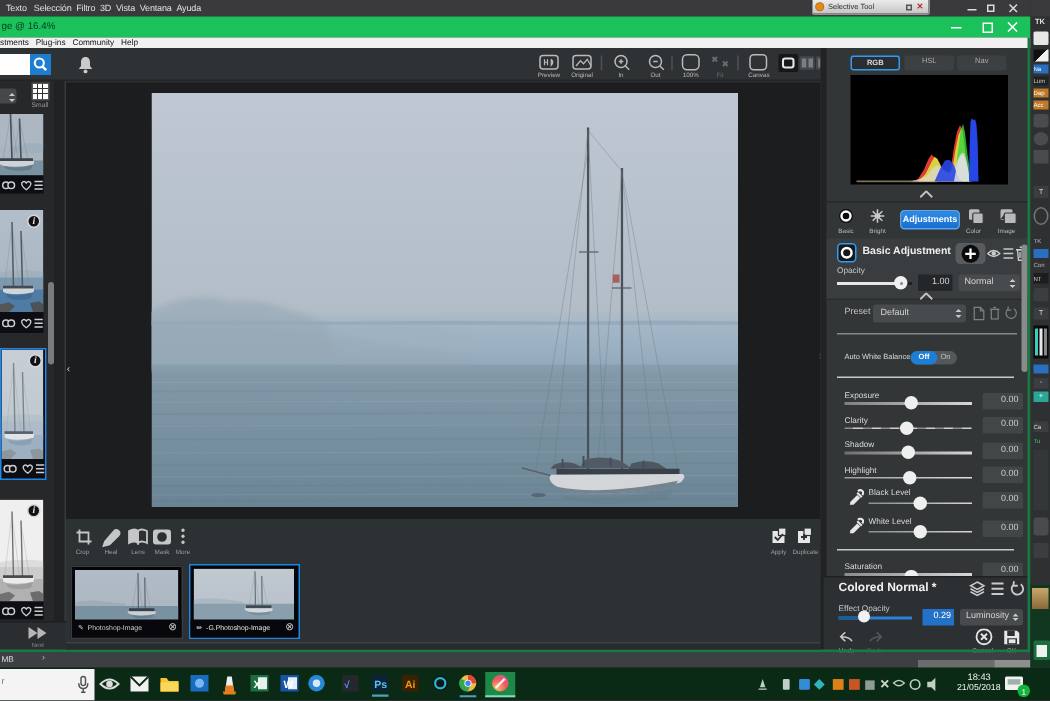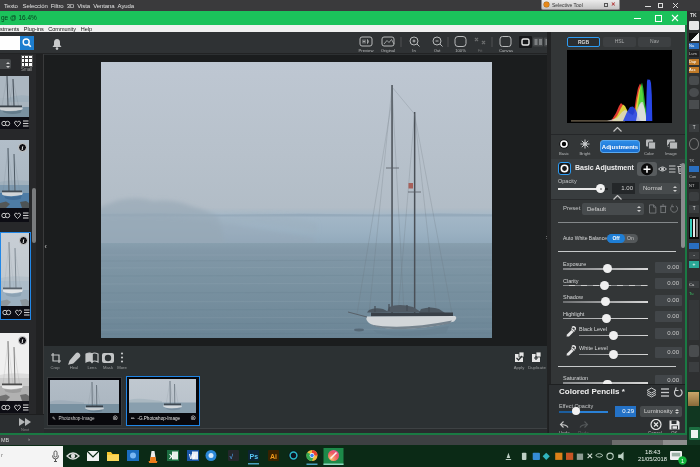--- a/index.html
+++ b/index.html
@@ -650,21 +650,21 @@
 <div class="abs" style="left:563px;top:382px;width:85px;height:1.5px;background:linear-gradient(to right,#8a8c8e,#d8d8d8);"></div>
 <div class="abs" style="left:603px;top:380px;width:9px;height:5px;border-radius:4px 4px 0 0;background:#f0f0f0;"></div>
 <div class="abs" style="left:655px;top:375px;width:27px;height:10px;background:#43474a;border-radius:1px;color:#ccc;font-size:6px;text-align:right;line-height:10px;padding-right:3px;">0.00</div>
 </div>
 
 <div class="abs" style="left:681px;top:163px;width:3.5px;height:85px;background:#8a8c8e;border-radius:2px;"></div>
 </div>
 
 <div id="dialog">
 <div class="abs" style="left:548px;top:384px;width:139px;height:56px;background:#2e3133;border:1px solid #1f2122;border-bottom:2px solid #1b7a44;"></div>
-<div class="t" style="left:559px;top:387px;font-size:8px;font-weight:bold;color:#f2f2f2;">Colored Pencils *</div>
+<div class="t" style="left:559px;top:387px;font-size:8px;font-weight:bold;color:#f2f2f2;">Colored Normal *</div>
 <svg class="abs" style="left:646px;top:387px;" width="38" height="11" viewBox="0 0 38 11">
 <g stroke="#c9cbcc" fill="none" stroke-width="1">
 <path d="M5.5 1 L10 3.5 L5.5 6 L1 3.5 Z"></path>
           <path d="M1 5.5 L5.5 8 L10 5.5"></path>
           <path d="M1 7.5 L5.5 10 L10 7.5"></path>
 </g>
 <g stroke="#c9cbcc" stroke-width="1.3">
           <line x1="15" y1="2" x2="23" y2="2"></line>
           <line x1="15" y1="5.5" x2="23" y2="5.5"></line>
           <line x1="15" y1="9" x2="23" y2="9"></line>

